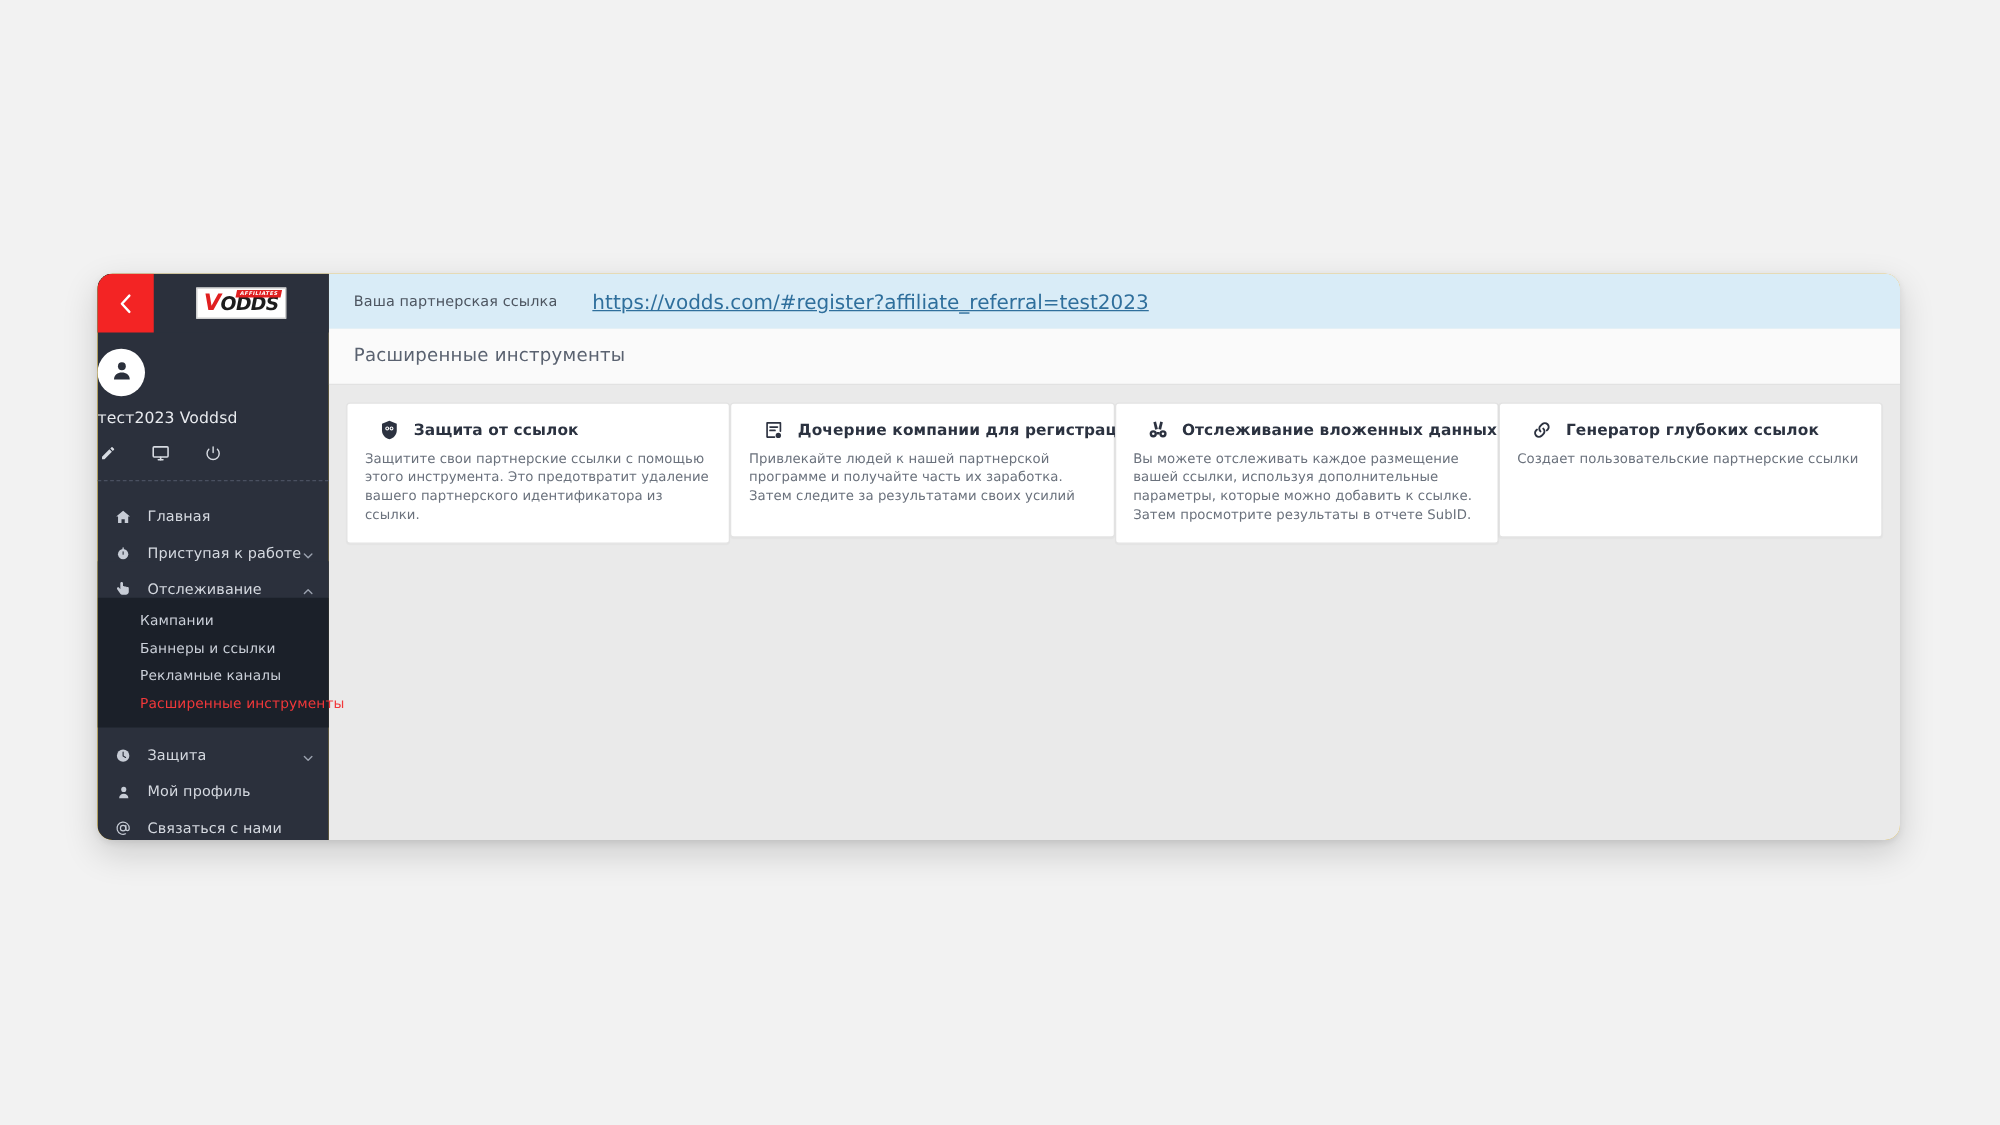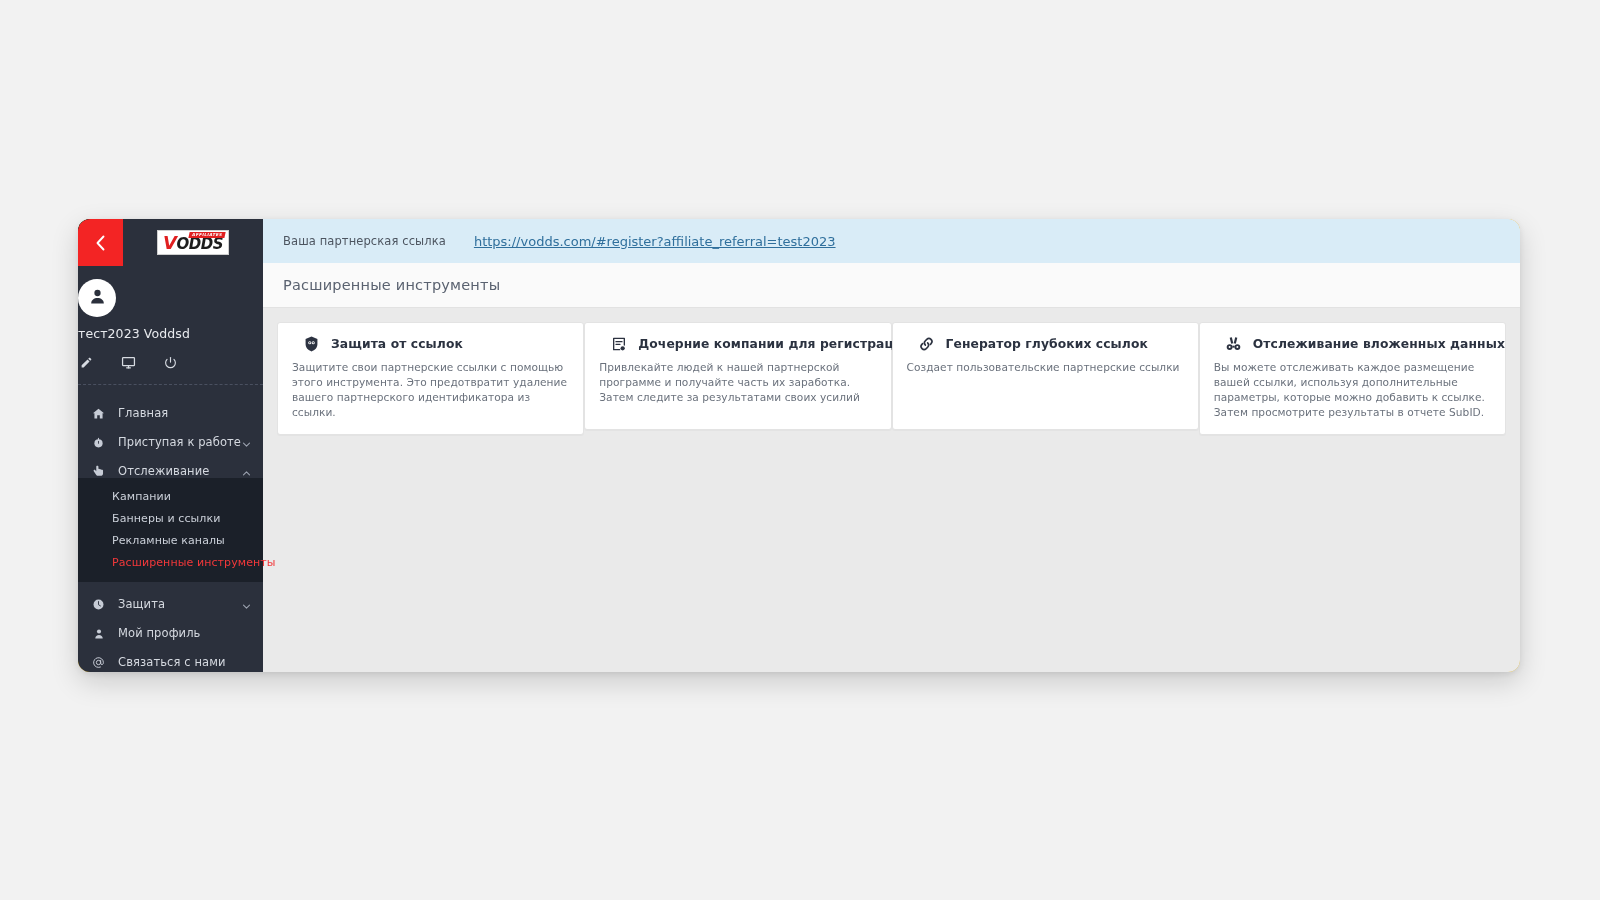--- a/index.html
+++ b/index.html
@@ -205,21 +205,21 @@
     padding: 0 20px;
     border-top-right-radius: 12px;
     gap: 24px;
   }
   .ref-banner .ref-text {
     font-size: 11.5px;
     color: #4d5560;
     letter-spacing: 0.1px;
   }
   .ref-banner .ref-link {
-    font-size: 13px;
+    font-size: 16px;
     color: #2f6f9c;
     text-decoration: underline;
     margin-left: 4px;
     cursor: pointer;
     text-align: right;
   }
 
   .page-head {
     background: #fafafa;
     height: 45px;
@@ -476,45 +476,45 @@
             </svg>
           </span>
           <span class="card-title">Дочерние компании для регистрации</span>
         </div>
         <div class="card-desc">Привлекайте людей к нашей партнерской программе и получайте часть их заработка. Затем следите за результатами своих усилий</div>
       </div>
 
       <div class="card">
         <div class="card-head">
           <span class="card-icon">
-            <svg width="17" height="16" viewBox="0 0 24 24" fill="none" stroke="#2c3240" stroke-width="2.4">
-              <path d="M10.3 13.6a4.6 4.6 0 0 1 0-6.5l2.1-2.1a4.6 4.6 0 0 1 6.5 6.5l-1 1" stroke-linecap="round"></path>
-              <path d="M13.7 10.4a4.6 4.6 0 0 1 0 6.5l-2.1 2.1a4.6 4.6 0 0 1-6.5-6.5l1-1" stroke-linecap="round"></path>
-            </svg>
-          </span>
-          <span class="card-title">Генератор глубоких ссылок</span>
-        </div>
-        <div class="card-desc">Создает пользовательские партнерские ссылки</div>
-      </div>
-
-      <div class="card">
-        <div class="card-head">
-          <span class="card-icon">
             <svg width="17" height="16" viewBox="0 0 24 24" fill="#2c3240">
               <path d="M7.4 2.2h3.3v9.1H7.4z" transform="rotate(-14 9 7)"></path>
               <path d="M13.3 2.2h3.3v9.1h-3.3z" transform="rotate(14 15 7)"></path>
               <circle cx="6.2" cy="16.6" r="4.4"></circle>
               <circle cx="17.8" cy="16.6" r="4.4"></circle>
               <path d="M10.3 14.5h3.4v3h-3.4z"></path>
               <g fill="#ffffff">
                 <circle cx="6.2" cy="16.6" r="1.5"></circle>
                 <circle cx="17.8" cy="16.6" r="1.5"></circle>
               </g>
             </svg>
           </span>
           <span class="card-title">Отслеживание вложенных данных</span>
         </div>
         <div class="card-desc">Вы можете отслеживать каждое размещение вашей ссылки, используя дополнительные параметры, которые можно добавить к ссылке. Затем просмотрите результаты в отчете SubID.</div>
       </div>
 
+      <div class="card">
+        <div class="card-head">
+          <span class="card-icon">
+            <svg width="17" height="16" viewBox="0 0 24 24" fill="none" stroke="#2c3240" stroke-width="2.4">
+              <path d="M10.3 13.6a4.6 4.6 0 0 1 0-6.5l2.1-2.1a4.6 4.6 0 0 1 6.5 6.5l-1 1" stroke-linecap="round"></path>
+              <path d="M13.7 10.4a4.6 4.6 0 0 1 0 6.5l-2.1 2.1a4.6 4.6 0 0 1-6.5-6.5l1-1" stroke-linecap="round"></path>
+            </svg>
+          </span>
+          <span class="card-title">Генератор глубоких ссылок</span>
+        </div>
+        <div class="card-desc">Создает пользовательские партнерские ссылки</div>
+      </div>
+
     </div>
   </div>
 </div>
 
 </body></html>

